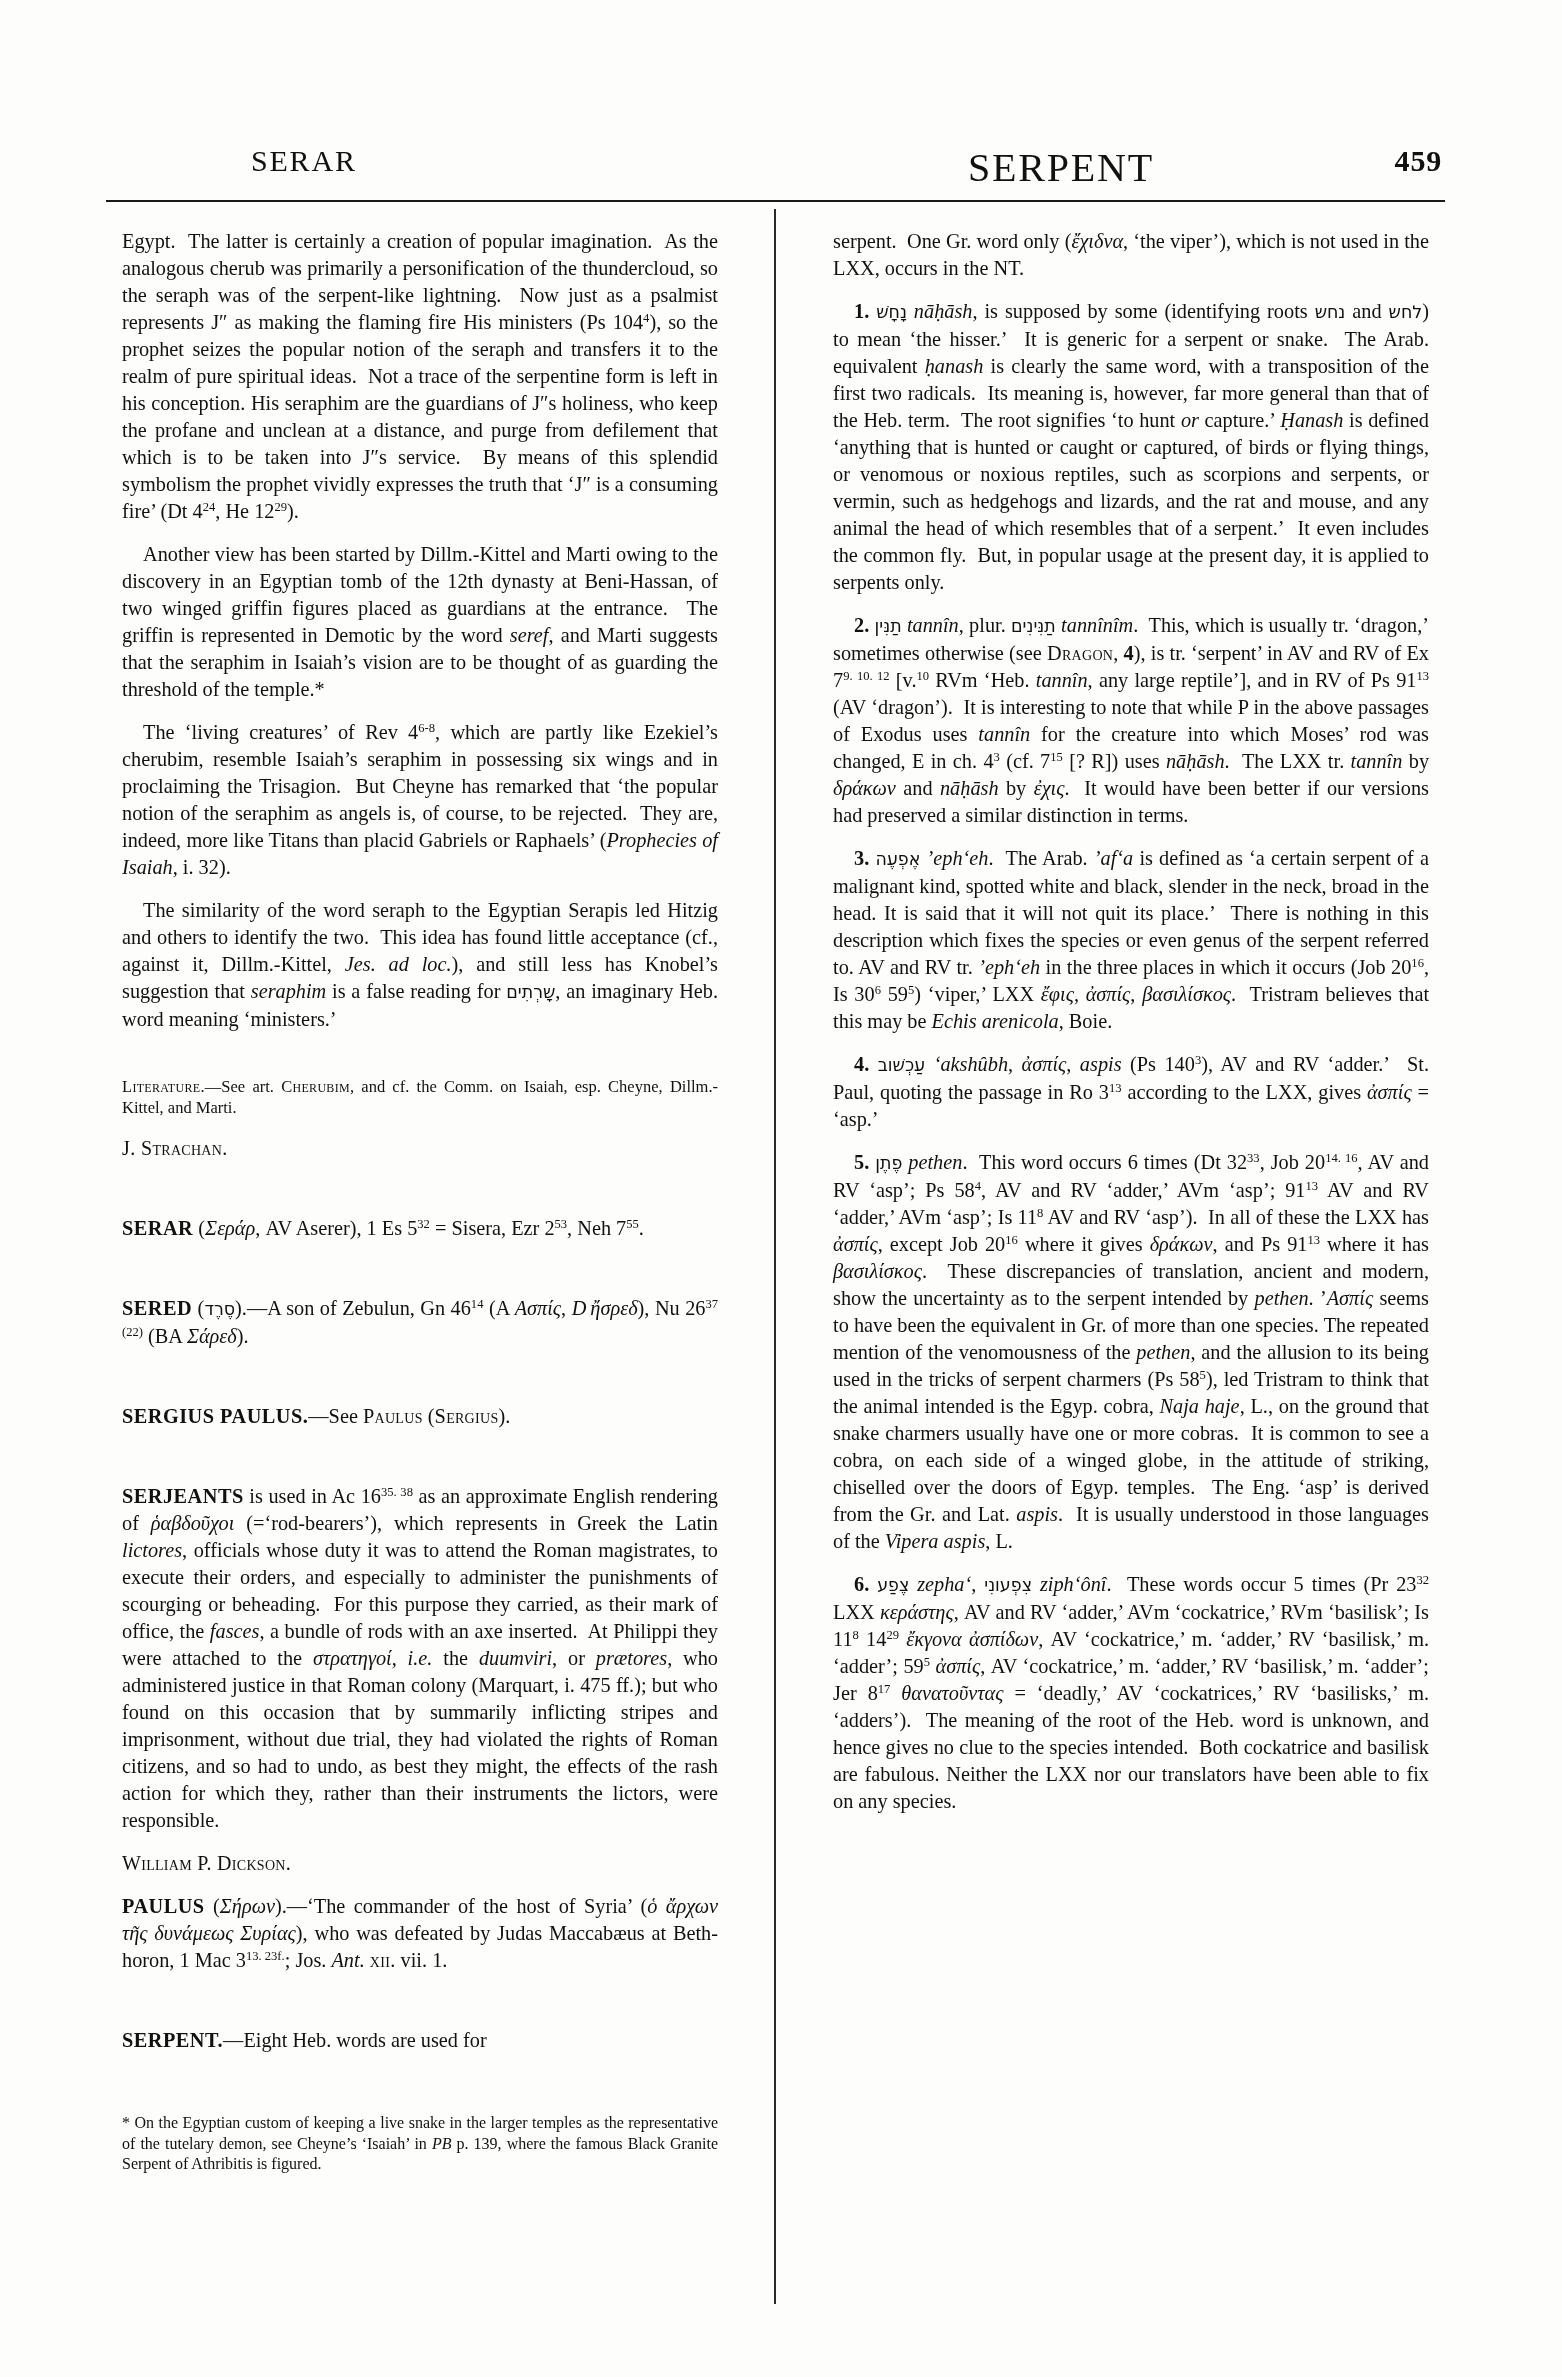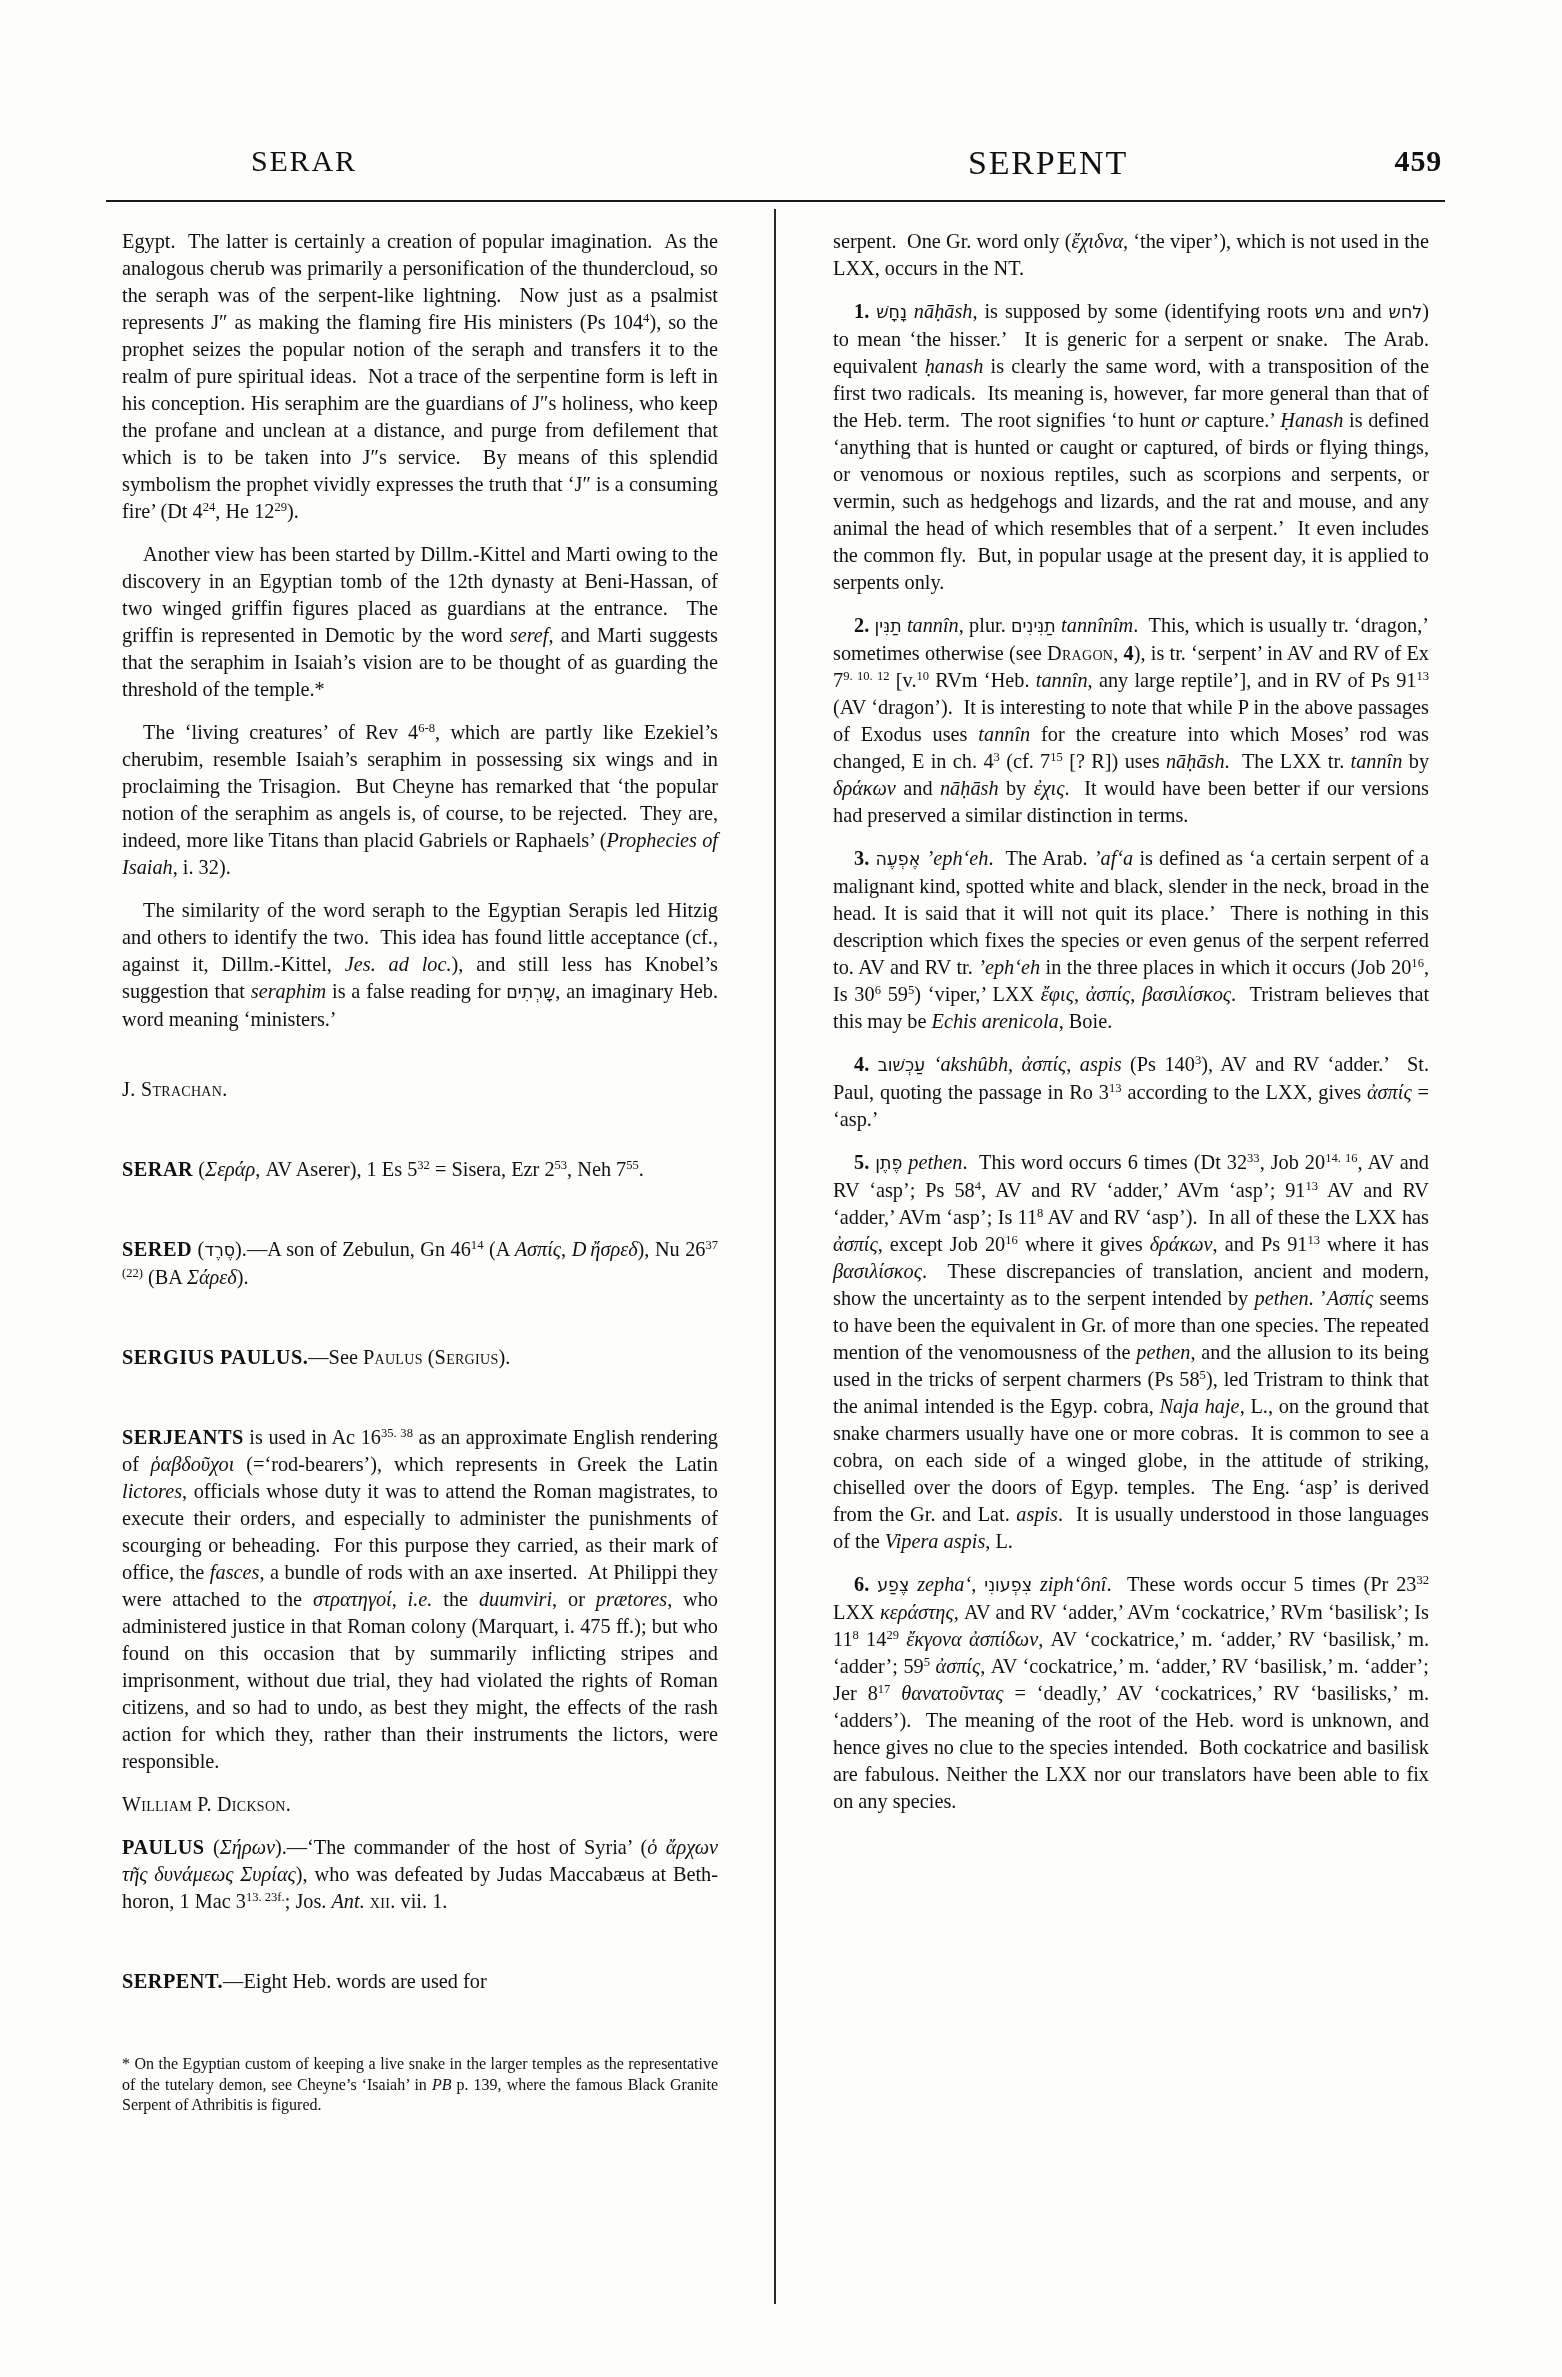--- a/index.html
+++ b/index.html
@@ -46,21 +46,21 @@
     top: 0;
     font-size: 30px;
     letter-spacing: 1.8px;
     font-weight: 400;
     font-family: "Liberation Serif", serif;
   }
   .rh-right {
     position: absolute;
     left: 855px;
     top: 0;
-    font-size: 34px;
+    font-size: 40px;
     letter-spacing: 1.8px;
     font-weight: 400;
   }
   .rh-pageno {
     position: absolute;
     right: 0;
     top: 0;
     font-size: 30px;
     font-weight: 700;
     letter-spacing: 0.8px;
@@ -171,20 +171,21 @@
   <div id="columns">
 
     <div class="col" id="col-left">
 
       <p>Egypt.&nbsp; The latter is certainly a creation of popular imagination.&nbsp; As the analogous cherub was primarily a personification of the thundercloud, so the seraph was of the serpent-like lightning.&nbsp; Now just as a psalmist represents J″ as making the flaming fire His ministers (Ps 104<sup>4</sup>), so the prophet seizes the popular notion of the seraph and transfers it to the realm of pure spiritual ideas.&nbsp; Not a trace of the serpentine form is left in his conception. His seraphim are the guardians of J″s holiness, who keep the profane and unclean at a distance, and purge from defilement that which is to be taken into J″s service.&nbsp; By means of this splendid symbolism the prophet vividly expresses the truth that ‘J″ is a consuming fire’ (Dt 4<sup>24</sup>, He 12<sup>29</sup>).</p>
       <p class="ind">Another view has been started by Dillm.-Kittel and Marti owing to the discovery in an Egyptian tomb of the 12th dynasty at Beni-Hassan, of two winged griffin figures placed as guardians at the entrance.&nbsp; The griffin is represented in Demotic by the word <i>seref</i>, and Marti suggests that the seraphim in Isaiah’s vision are to be thought of as guarding the threshold of the temple.*</p>
       <p class="ind">The ‘living creatures’ of Rev 4<sup>6-8</sup>, which are partly like Ezekiel’s cherubim, resemble Isaiah’s seraphim in possessing six wings and in proclaiming the Trisagion.&nbsp; But Cheyne has remarked that ‘the popular notion of the seraphim as angels is, of course, to be rejected.&nbsp; They are, indeed, more like Titans than placid Gabriels or Raphaels’ (<i>Prophecies of Isaiah</i>, i. 32).</p>
       <p class="ind">The similarity of the word seraph to the Egyptian Serapis led Hitzig and others to identify the two.&nbsp; This idea has found little acceptance (cf., against it, Dillm.-Kittel, <i>Jes. ad loc.</i>), and still less has Knobel’s suggestion that <i>seraphim</i> is a false reading for <span class="heb">שָרְתִים</span>, an imaginary Heb. word meaning ‘ministers.’</p>
 
       <div class="gap-s"></div>
+      <p class="lit"><span class="sc">Literature.</span>—See art. <span class="sc">Cherubim</span>, and cf. the Comm. on Isaiah, esp. Cheyne, Dillm.-Kittel, and Marti.</p>
       <p class="signature">J. <span class="sc">Strachan</span>.</p>
 
       <div class="gap-m"></div>
       <p>
         <span class="entry">SERAR</span><span> (<i>Σεράρ</i>, AV Aserer), 1 Es 5<sup>32</sup> = Sisera, Ezr 2<sup>53</sup>, Neh 7<sup>55</sup>.</span>
       </p>
 
       <div class="gap-m"></div>
       <p>
         <span class="entry">SERED</span><span> (<span class="heb">סֶרֶד</span>).—A son of Zebulun, Gn 46<sup>14</sup> (A <i>Ασπίς</i>, <i>D</i> <i>ἤσρεδ</i>), Nu 26<sup>37 (22)</sup> (BA <i>Σάρεδ</i>).</span>

